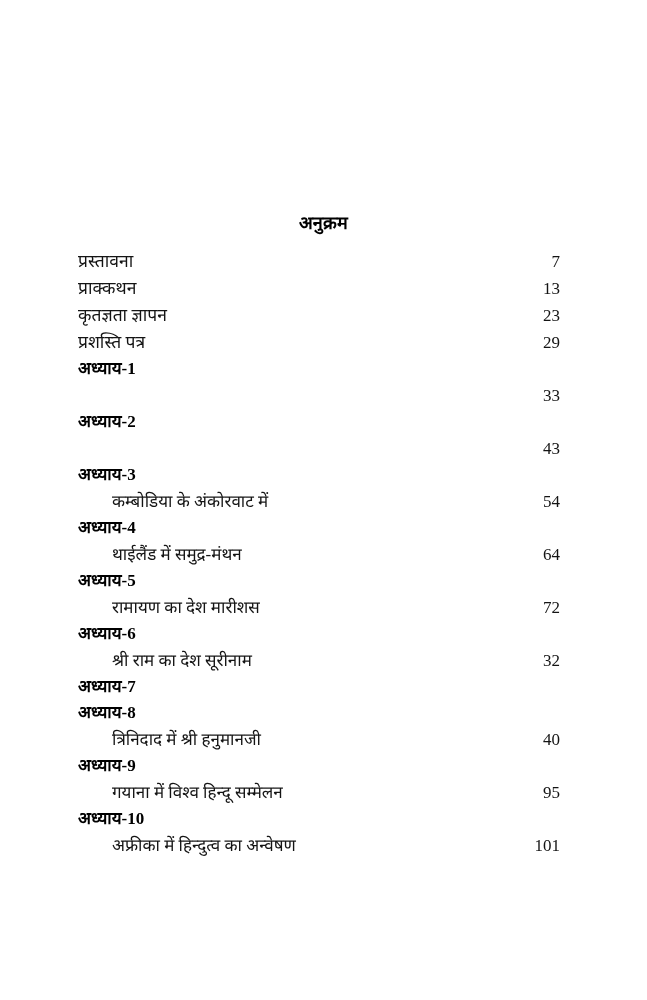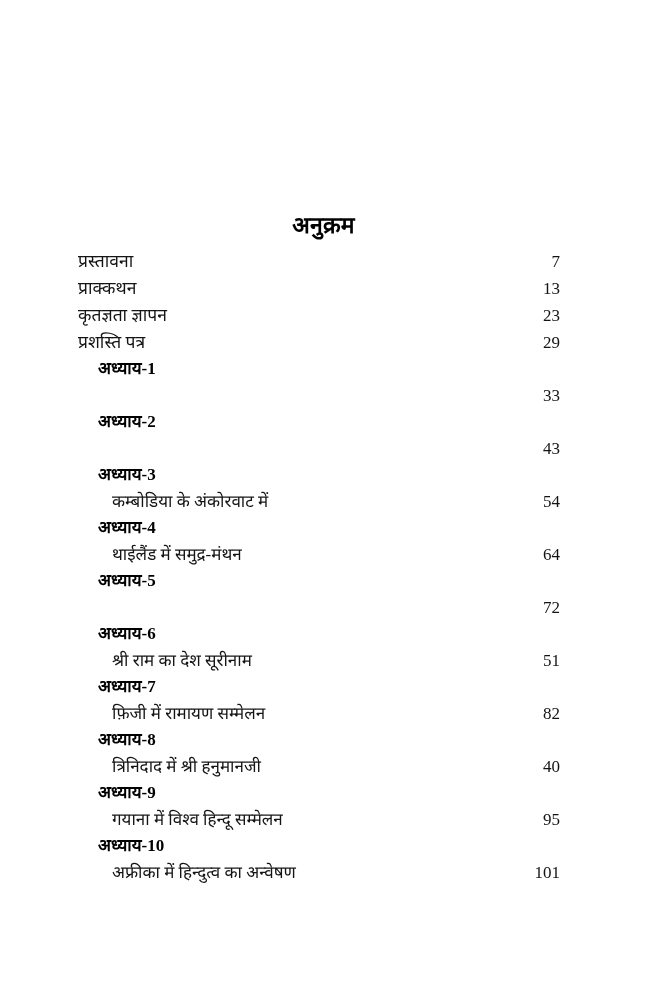--- a/index.html
+++ b/index.html
@@ -24,21 +24,21 @@
     height: 1000px;
     background: #ffffff;
   }
 
   .toc-title {
     position: absolute;
     left: 0;
     top: 214px;
     width: 647px;
     text-align: center;
-    font-size: 23px;
+    font-size: 18px;
     font-weight: bold;
     letter-spacing: 0.2px;
     line-height: 1;
     color: #000000;
   }
 
   .toc-list {
     position: absolute;
     left: 78px;
     top: 248px;
@@ -70,21 +70,20 @@
   .chapter {
     position: relative;
   }
   .chapter .chap-head {
     font-size: 17px;
     font-weight: bold;
     line-height: 26px;
     height: 26px;
     color: #000000;
     white-space: nowrap;
-    margin-left: 20px;
   }
   .chapter .chap-line {
     position: relative;
     height: 27px;
     line-height: 27px;
   }
   .chapter .chap-title {
     display: inline-block;
     margin-left: 34px;
     font-size: 17px;
@@ -151,38 +150,35 @@
       <div class="chap-head">अध्याय-4</div>
       <div class="chap-line">
         <span class="chap-title">थाईलैंड में समुद्र-मंथन</span>
         <span class="pageno">64</span>
       </div>
     </div>
 
     <div class="chapter">
       <div class="chap-head">अध्याय-5</div>
       <div class="chap-line">
+        <span class="chap-title">रामायण का देश मारीशस</span>
         <span class="pageno">72</span>
       </div>
     </div>
 
     <div class="chapter">
       <div class="chap-head">अध्याय-6</div>
       <div class="chap-line">
         <span class="chap-title">श्री राम का देश सूरीनाम</span>
-        <span class="pageno">51</span>
+        <span class="pageno">32</span>
       </div>
     </div>
 
     <div class="chapter">
       <div class="chap-head">अध्याय-7</div>
-      <div class="chap-line">
-        <span class="chap-title">फ़िजी में रामायण सम्मेलन</span>
-        <span class="pageno">82</span>
-      </div>
     </div>
 
     <div class="chapter">
       <div class="chap-head">अध्याय-8</div>
       <div class="chap-line">
         <span class="chap-title">त्रिनिदाद में श्री हनुमानजी</span>
         <span class="pageno">40</span>
       </div>
     </div>
 

